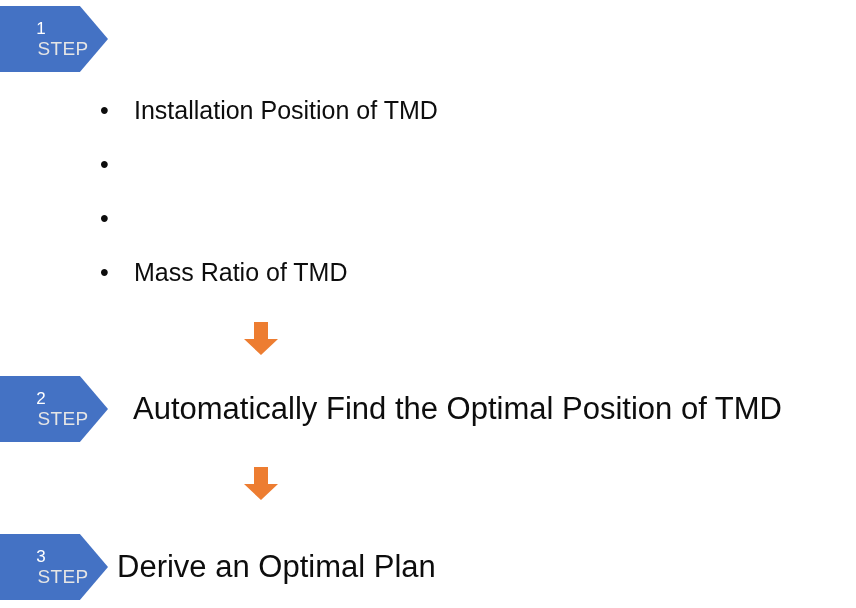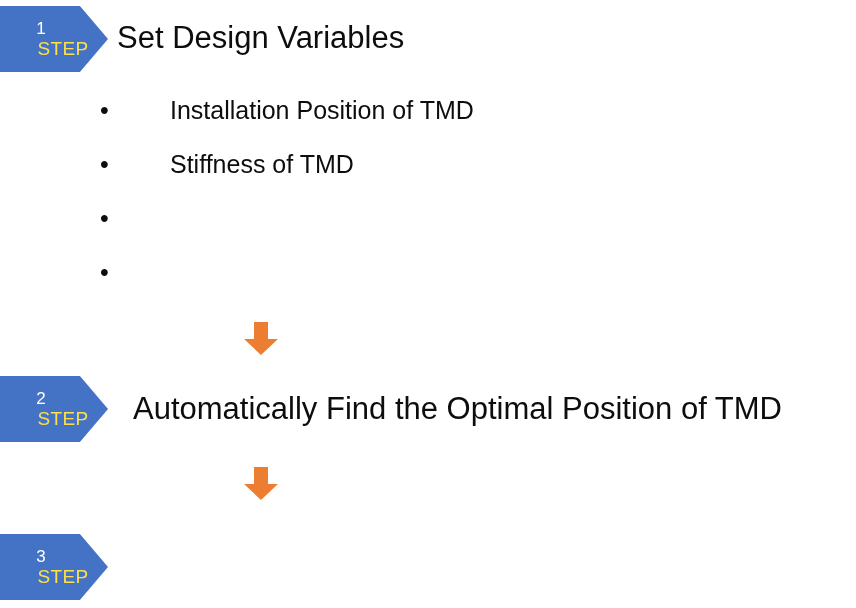--- a/index.html
+++ b/index.html
@@ -37,21 +37,21 @@
     padding-right: 26px;
   }
   .step-num {
     color: #ffffff;
     font-size: 17px;
     line-height: 19px;
     font-weight: 400;
     letter-spacing: 0.2px;
   }
   .step-word {
-    color: #fde047;
+    color: #e5e5e5;
     font-size: 19px;
     line-height: 22px;
     font-weight: 400;
     letter-spacing: 0.3px;
     margin-left: 44px;
   }
 
   
   .step-title {
     position: absolute;
@@ -80,21 +80,20 @@
     color: #0d0d0d;
     font-size: 25px;
     line-height: 30px;
   }
   .bullet-text {
     color: #0d0d0d;
     font-size: 25px;
     line-height: 30px;
     font-weight: 400;
     white-space: nowrap;
-    margin-left: 36px;
   }
 
   
   .down-arrow {
     position: absolute;
     width: 36px;
     height: 34px;
   }
   .down-arrow svg {
     display: block;
@@ -105,40 +104,39 @@
 </head>
 <body>
 
 <div class="canvas">
 
   <div class="step-badge" style="left:0px; top:6px;">
     <span class="step-num">1</span>
     <span class="step-word">STEP</span>
   </div>
 
-  <div class="step-title" style="left:117px; top:20px;">Set Design Variables</div>
 
   <div class="bullet-list">
 
     <div class="bullet-item">
       <span class="bullet-dot">•</span>
       <span class="bullet-text">Installation Position of TMD</span>
     </div>
 
     <div class="bullet-item">
       <span class="bullet-dot">•</span>
-      <span class="bullet-text">Stiffness of TMD</span>
     </div>
 
     <div class="bullet-item">
       <span class="bullet-dot">•</span>
     </div>
 
     <div class="bullet-item">
       <span class="bullet-dot">•</span>
+      <span class="bullet-text">Mass Ratio of TMD</span>
     </div>
 
   </div>
 
   <div class="down-arrow" style="left:243px; top:322px;">
     <svg viewBox="0 0 36 34" xmlns="http://www.w3.org/2000/svg">
       <polygon points="11,0 25,0 25,17 35,17 18,33 1,17 11,17" fill="#ED7D31"></polygon>
     </svg>
   </div>
 
@@ -153,14 +151,15 @@
     <svg viewBox="0 0 36 34" xmlns="http://www.w3.org/2000/svg">
       <polygon points="11,0 25,0 25,17 35,17 18,33 1,17 11,17" fill="#ED7D31"></polygon>
     </svg>
   </div>
 
   <div class="step-badge" style="left:0px; top:534px;">
     <span class="step-num">3</span>
     <span class="step-word">STEP</span>
   </div>
 
+  <div class="step-title" style="left:117px; top:549px;">Derive an Optimal Plan</div>
 
 </div>
 
 </body></html>

